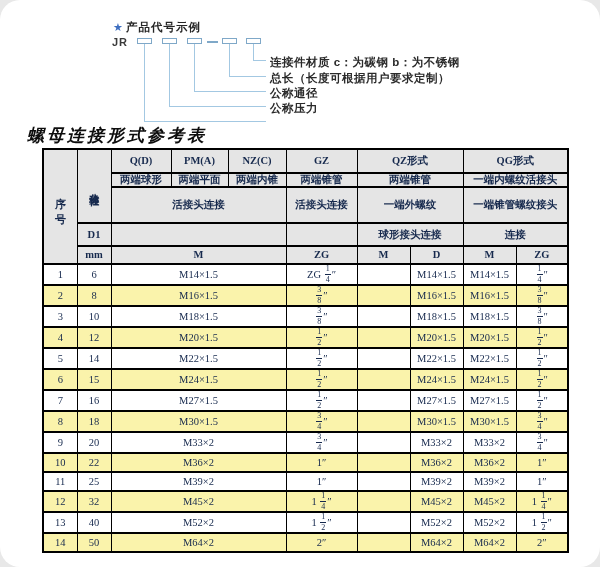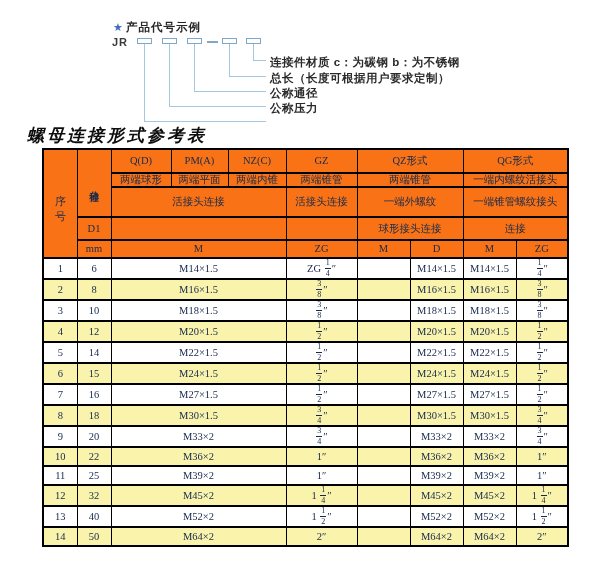--- a/index.html
+++ b/index.html
@@ -1,19 +1,19 @@
 <!DOCTYPE html>
 <html><head>
 <meta charset="utf-8">
 <style>
   * { margin:0; padding:0; box-sizing:border-box; }
   html,body { background:#e8e8e8; }
   .page {
     position:relative; width:600px; height:567px; background:#ffffff;
-    font-family:"Liberation Sans","DejaVu Sans",sans-serif; overflow:hidden;
+    font-family:"Liberation Sans","DejaVu Sans",sans-serif; overflow:hidden;border-radius:20px;
   }
   
   .dg-heading { position:absolute; left:113px; top:20px; font-size:11.5px; font-weight:bold; color:#262626; letter-spacing:1px; }
   .dg-heading .star { color:#3f6fc0; margin-right:2px; font-size:11px; }
   .dg-code { position:absolute; left:112px; top:36px; font-size:11px; font-weight:bold; color:#3a3a3a; letter-spacing:1px; }
   .dg-box { position:absolute; top:38px; width:15px; height:6px; border:1px solid #7fa8c8; background:#fff; }
   .dg-dash { position:absolute; left:207px; top:41px; width:11px; height:0; border-top:2px solid #7fa8c8; }
   .dg-conn { position:absolute; top:44px; border-left:1px solid #a3c8e2; border-bottom:1px solid #a3c8e2; }
   .dg-label { position:absolute; left:270px; font-size:11.5px; font-weight:bold; color:#2a2a2a; white-space:nowrap; letter-spacing:0.5px; }
   
@@ -26,21 +26,21 @@
     position:absolute; left:42px; top:148px; width:525px;
     border-collapse:collapse; table-layout:fixed;
     font-family:"Liberation Serif","DejaVu Serif",serif; color:#16294d;
   }
   table.ref th, table.ref td {
     border:1px solid #000; border-top-width:2px; border-bottom-width:2px;
     text-align:center; vertical-align:middle; padding:0; font-weight:normal;
     overflow:hidden; line-height:1.15;
   }
   table.ref { border:2px solid #000; }
-  table.ref thead th { background:#f97316; font-size:10.5px; }
+  table.ref thead th { background:#e5e5e5; font-size:10.5px;font-weight:bold; }
   table.ref tbody td { height:19px; font-size:10.5px; background:#ffffff; }
   table.ref tbody tr.alt td { background:#faf3ab; }
   .vert { writing-mode:vertical-rl; text-orientation:upright; margin:0 auto; }
   .vert.seq { letter-spacing:16px; font-size:11px; }
   .vert.dn  { letter-spacing:1px; font-size:10px; }
   .frac { display:inline-block; vertical-align:-0.5em; text-align:center; line-height:1; font-size:8px; margin:0 1px; }
   .frac .fn { display:block; border-bottom:1px solid #16294d; padding:0 1px 1px; }
   .frac .fd { display:block; padding-top:1px; }
 </style>
 </head>
@@ -98,21 +98,21 @@
         <th colspan="2">QG形式</th>
       </tr>
       <tr style="height:14px">
         <th>两端球形</th>
         <th>两端平面</th>
         <th>两端内锥</th>
         <th>两端锥管</th>
         <th colspan="2">两端锥管</th>
         <th colspan="2">一端内螺纹活接头</th>
       </tr>
-      <tr style="height:30px">
+      <tr style="height:36px">
         <th colspan="3">活接头连接</th>
         <th>活接头连接</th>
         <th colspan="2">一端外螺纹</th>
         <th colspan="2">一端锥管螺纹接头</th>
       </tr>
       <tr style="height:23px">
         <th>D1</th>
         <th colspan="3"></th>
         <th></th>
         <th colspan="2">球形接头连接</th>

